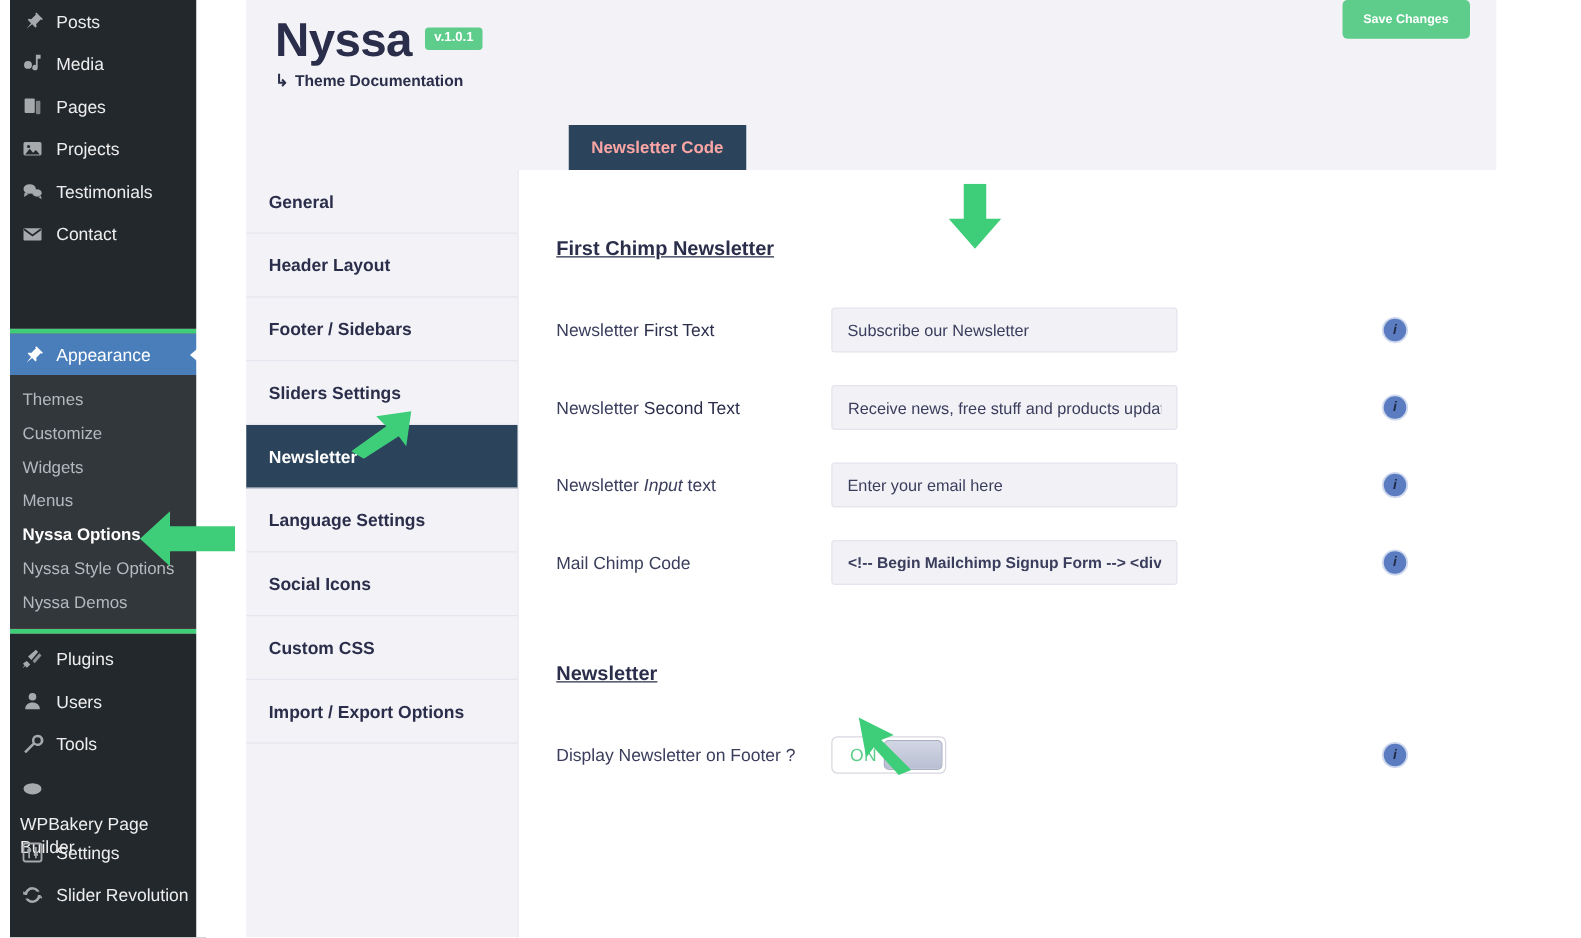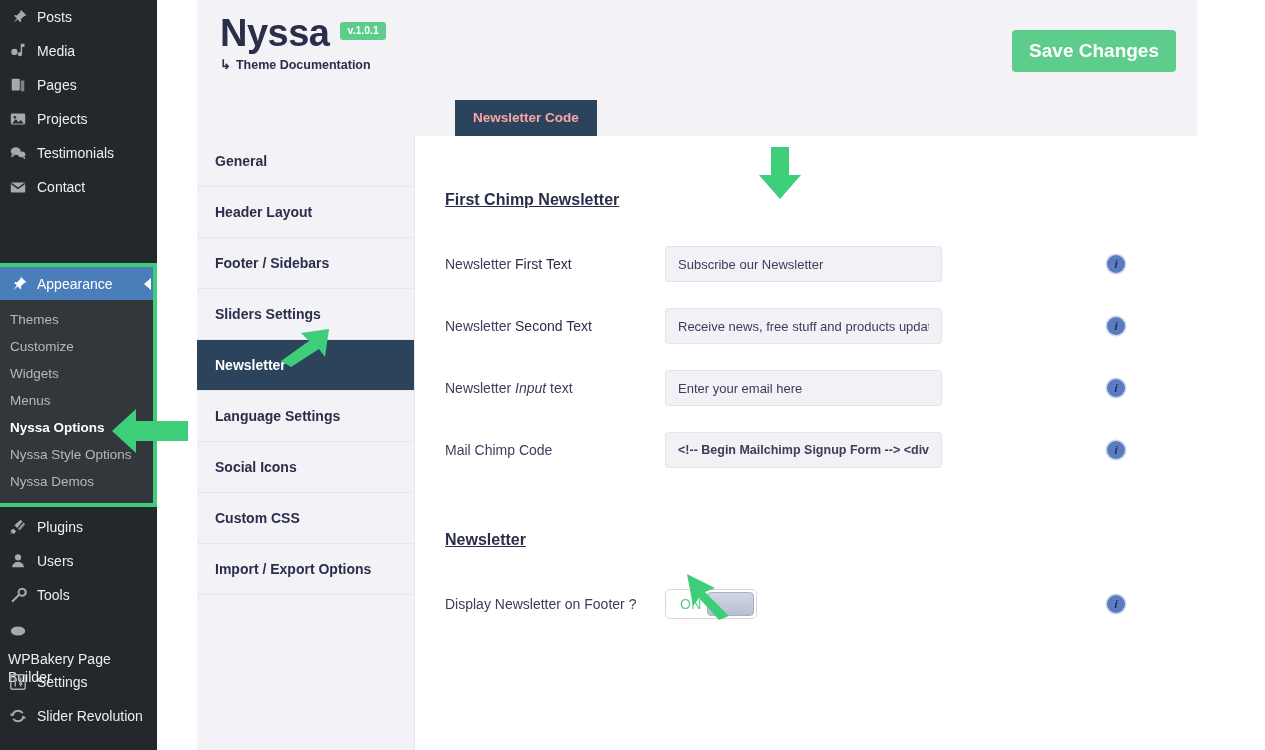--- a/index.html
+++ b/index.html
@@ -7,21 +7,21 @@
     width: 1265px; height: 750px;
     overflow: hidden;
     background: #ffffff;
     font-family: "Liberation Sans", sans-serif;
     -webkit-font-smoothing: antialiased;
   }
   .screen { position: relative; width: 1265px; height: 750px; }
 
   
   .wp-sidebar {
-    position: absolute; left: 0; top: 0;
+    position: absolute; left: 8px; top: 0;
     width: 157px; height: 750px;
     background: #23282d;
     color: #eeeeee;
   }
   .wp-item {
     display: flex; align-items: center;
     gap: 9px;
     padding: 8px 0 8px 8px;
     height: 34px;
     font-size: 14px;
@@ -120,26 +120,26 @@
   .doc-link {
     margin-top: 3px;
     font-size: 12.5px; font-weight: bold;
     color: #2b2e4a;
     display: flex; align-items: center; gap: 5px;
     cursor: pointer;
   }
   .doc-link .hook { font-size: 13px; }
 
   .save-btn {
-    position: absolute; right: 21px; top: 30px;
+    position: absolute; right: 21px; top: 0;
     background: #5ecd8b;
     color: #ffffff;
     border: none; border-radius: 4px;
     font-family: "Liberation Sans", sans-serif;
-    font-size: 19px; font-weight: bold;
+    font-size: 10px; font-weight: bold;
     padding: 10px 17px;
     cursor: pointer;
   }
 
   
   .tabstrip {
     position: absolute; left: 0; top: 100px;
     width: 1000px; height: 36px;
   }
   .tab-active {

